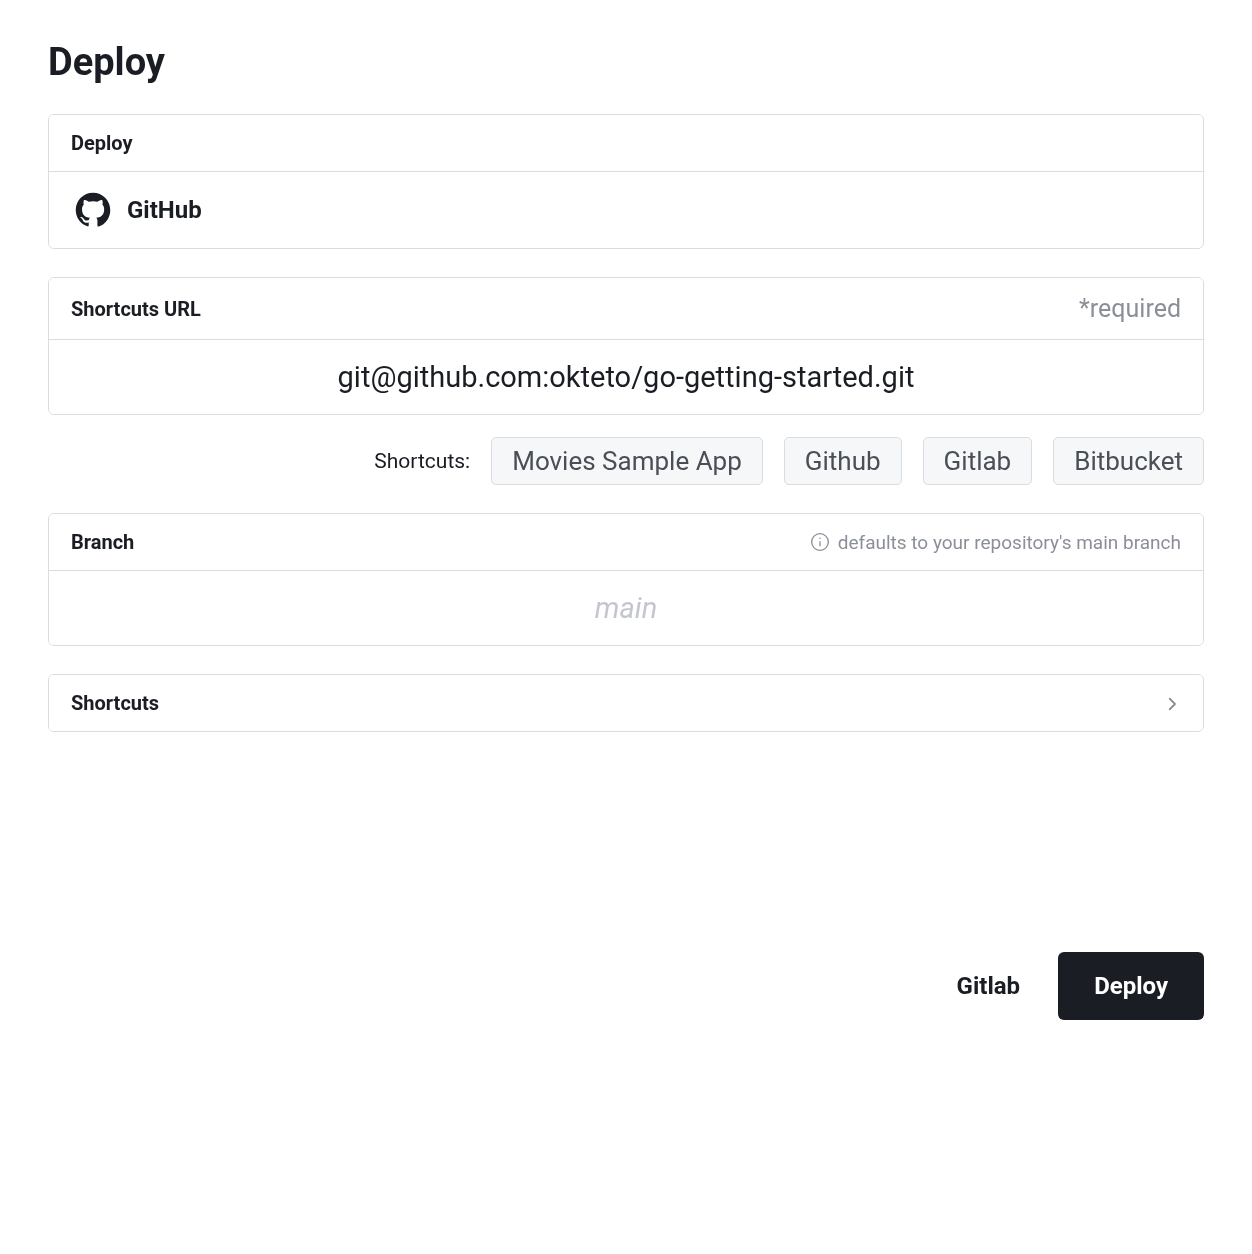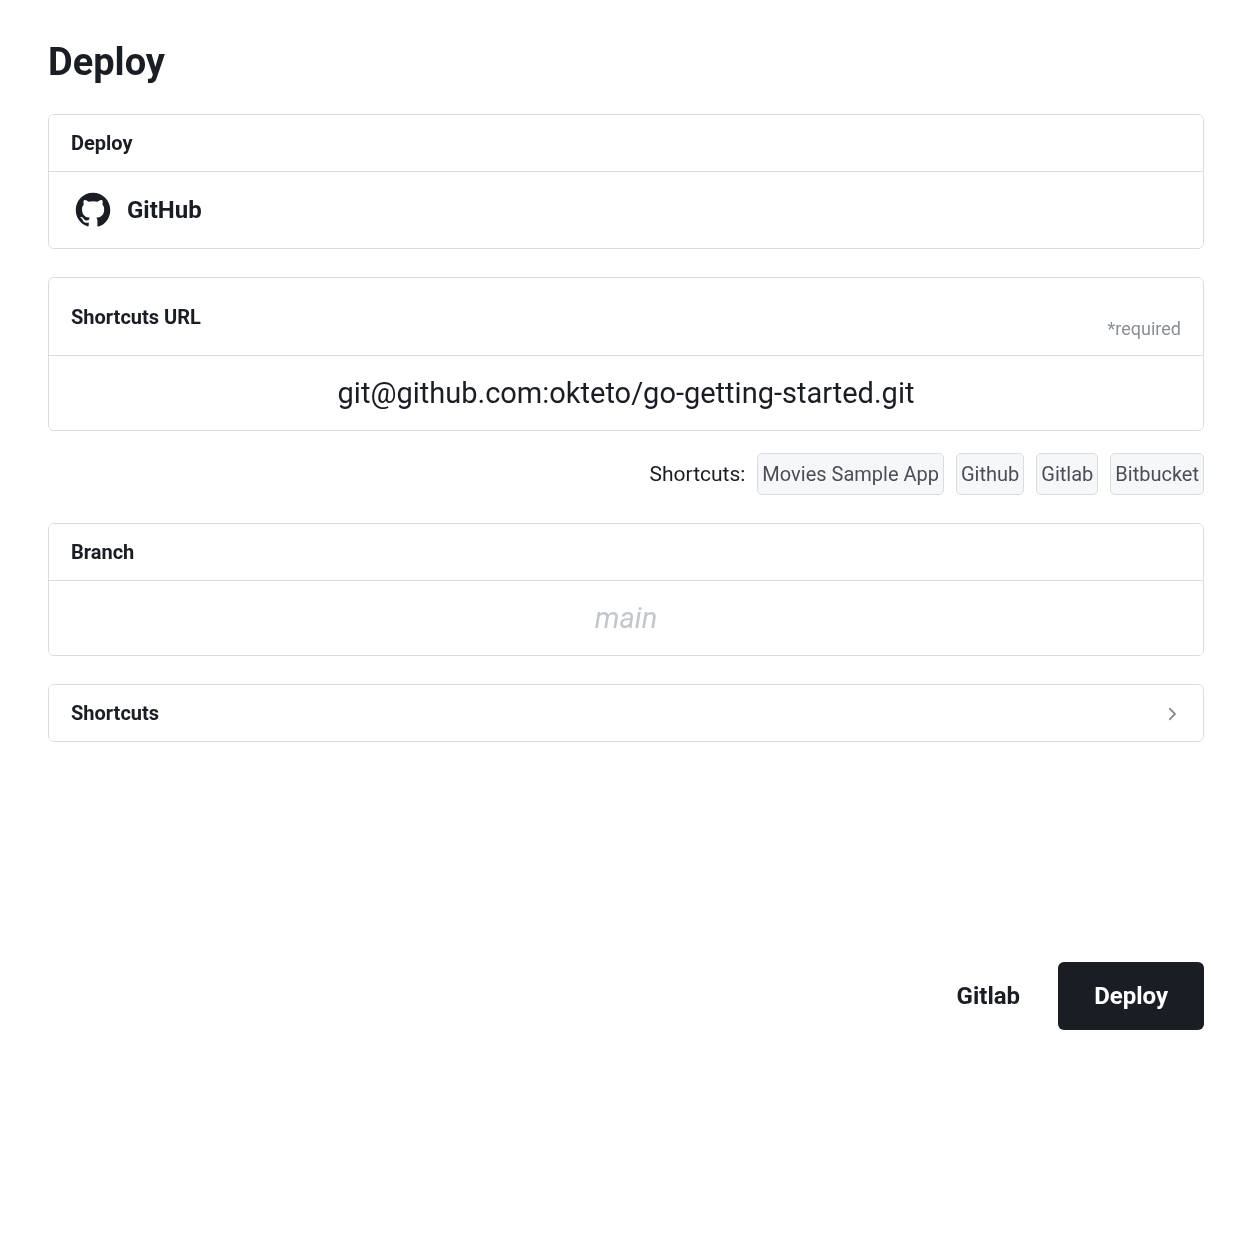--- a/index.html
+++ b/index.html
@@ -75,43 +75,42 @@
       outline: none;
       font-family: inherit;
       background: #fff;
       text-align: center;
     }
     .text-input::placeholder {
       color: #c3c7cd;
       font-style: italic;
     }
     .required-tag {
-      font-size: 18px;
+      font-size: 25px;
       color: #8a8f98;
       font-weight: 400;
-      margin-top: 24px;
     }
     .shortcuts-row {
       display: flex;
       align-items: center;
       justify-content: flex-end;
-      gap: 12px;
+      gap: 21px;
       margin-top: -6px;
       margin-bottom: 28px;
       font-size: 21px;
     }
     .shortcuts-label {
       color: #1a1d23;
     }
     .shortcut-btn {
       border: 1px solid #d9dce1;
       background: #f6f7f8;
       border-radius: 5px;
-      padding: 8px 4px;
-      font-size: 20px;
+      padding: 8px 20px;
+      font-size: 26px;
       color: #4a4f57;
       cursor: pointer;
       font-family: inherit;
       text-align: right;
     }
     .info-icon {
       width: 20px; height: 20px; flex-shrink: 0;
     }
     .chevron {
       width: 18px; height: 18px; flex-shrink: 0;
@@ -181,20 +180,30 @@
   <span class="shortcuts-label">Shortcuts:</span>
   <button class="shortcut-btn">Movies Sample App</button>
   <button class="shortcut-btn">Github</button>
   <button class="shortcut-btn">Gitlab</button>
   <button class="shortcut-btn">Bitbucket</button>
 </div>
 
 <div class="panel">
   <div class="panel-header">
     <span>Branch</span>
+    <span class="panel-header-right">
+      <span class="info-icon">
+        <svg viewBox="0 0 24 24" fill="none" stroke="#8a8f98" stroke-width="1.6">
+            <circle cx="12" cy="12" r="10"></circle>
+            <line x1="12" y1="11" x2="12" y2="17"></line>
+            <circle cx="12" cy="7.5" r="0.9" fill="#8a8f98" stroke="none"></circle>
+          </svg>
+      </span>
+      <span>defaults to your repository's main branch</span>
+    </span>
   </div>
   <div class="field-body">
     <input class="text-input" type="text" placeholder="main" style="">
   </div>
 </div>
 
 <div class="panel">
   <div class="panel-header collapsible">
     <span>Shortcuts</span>
     <span class="chevron">

